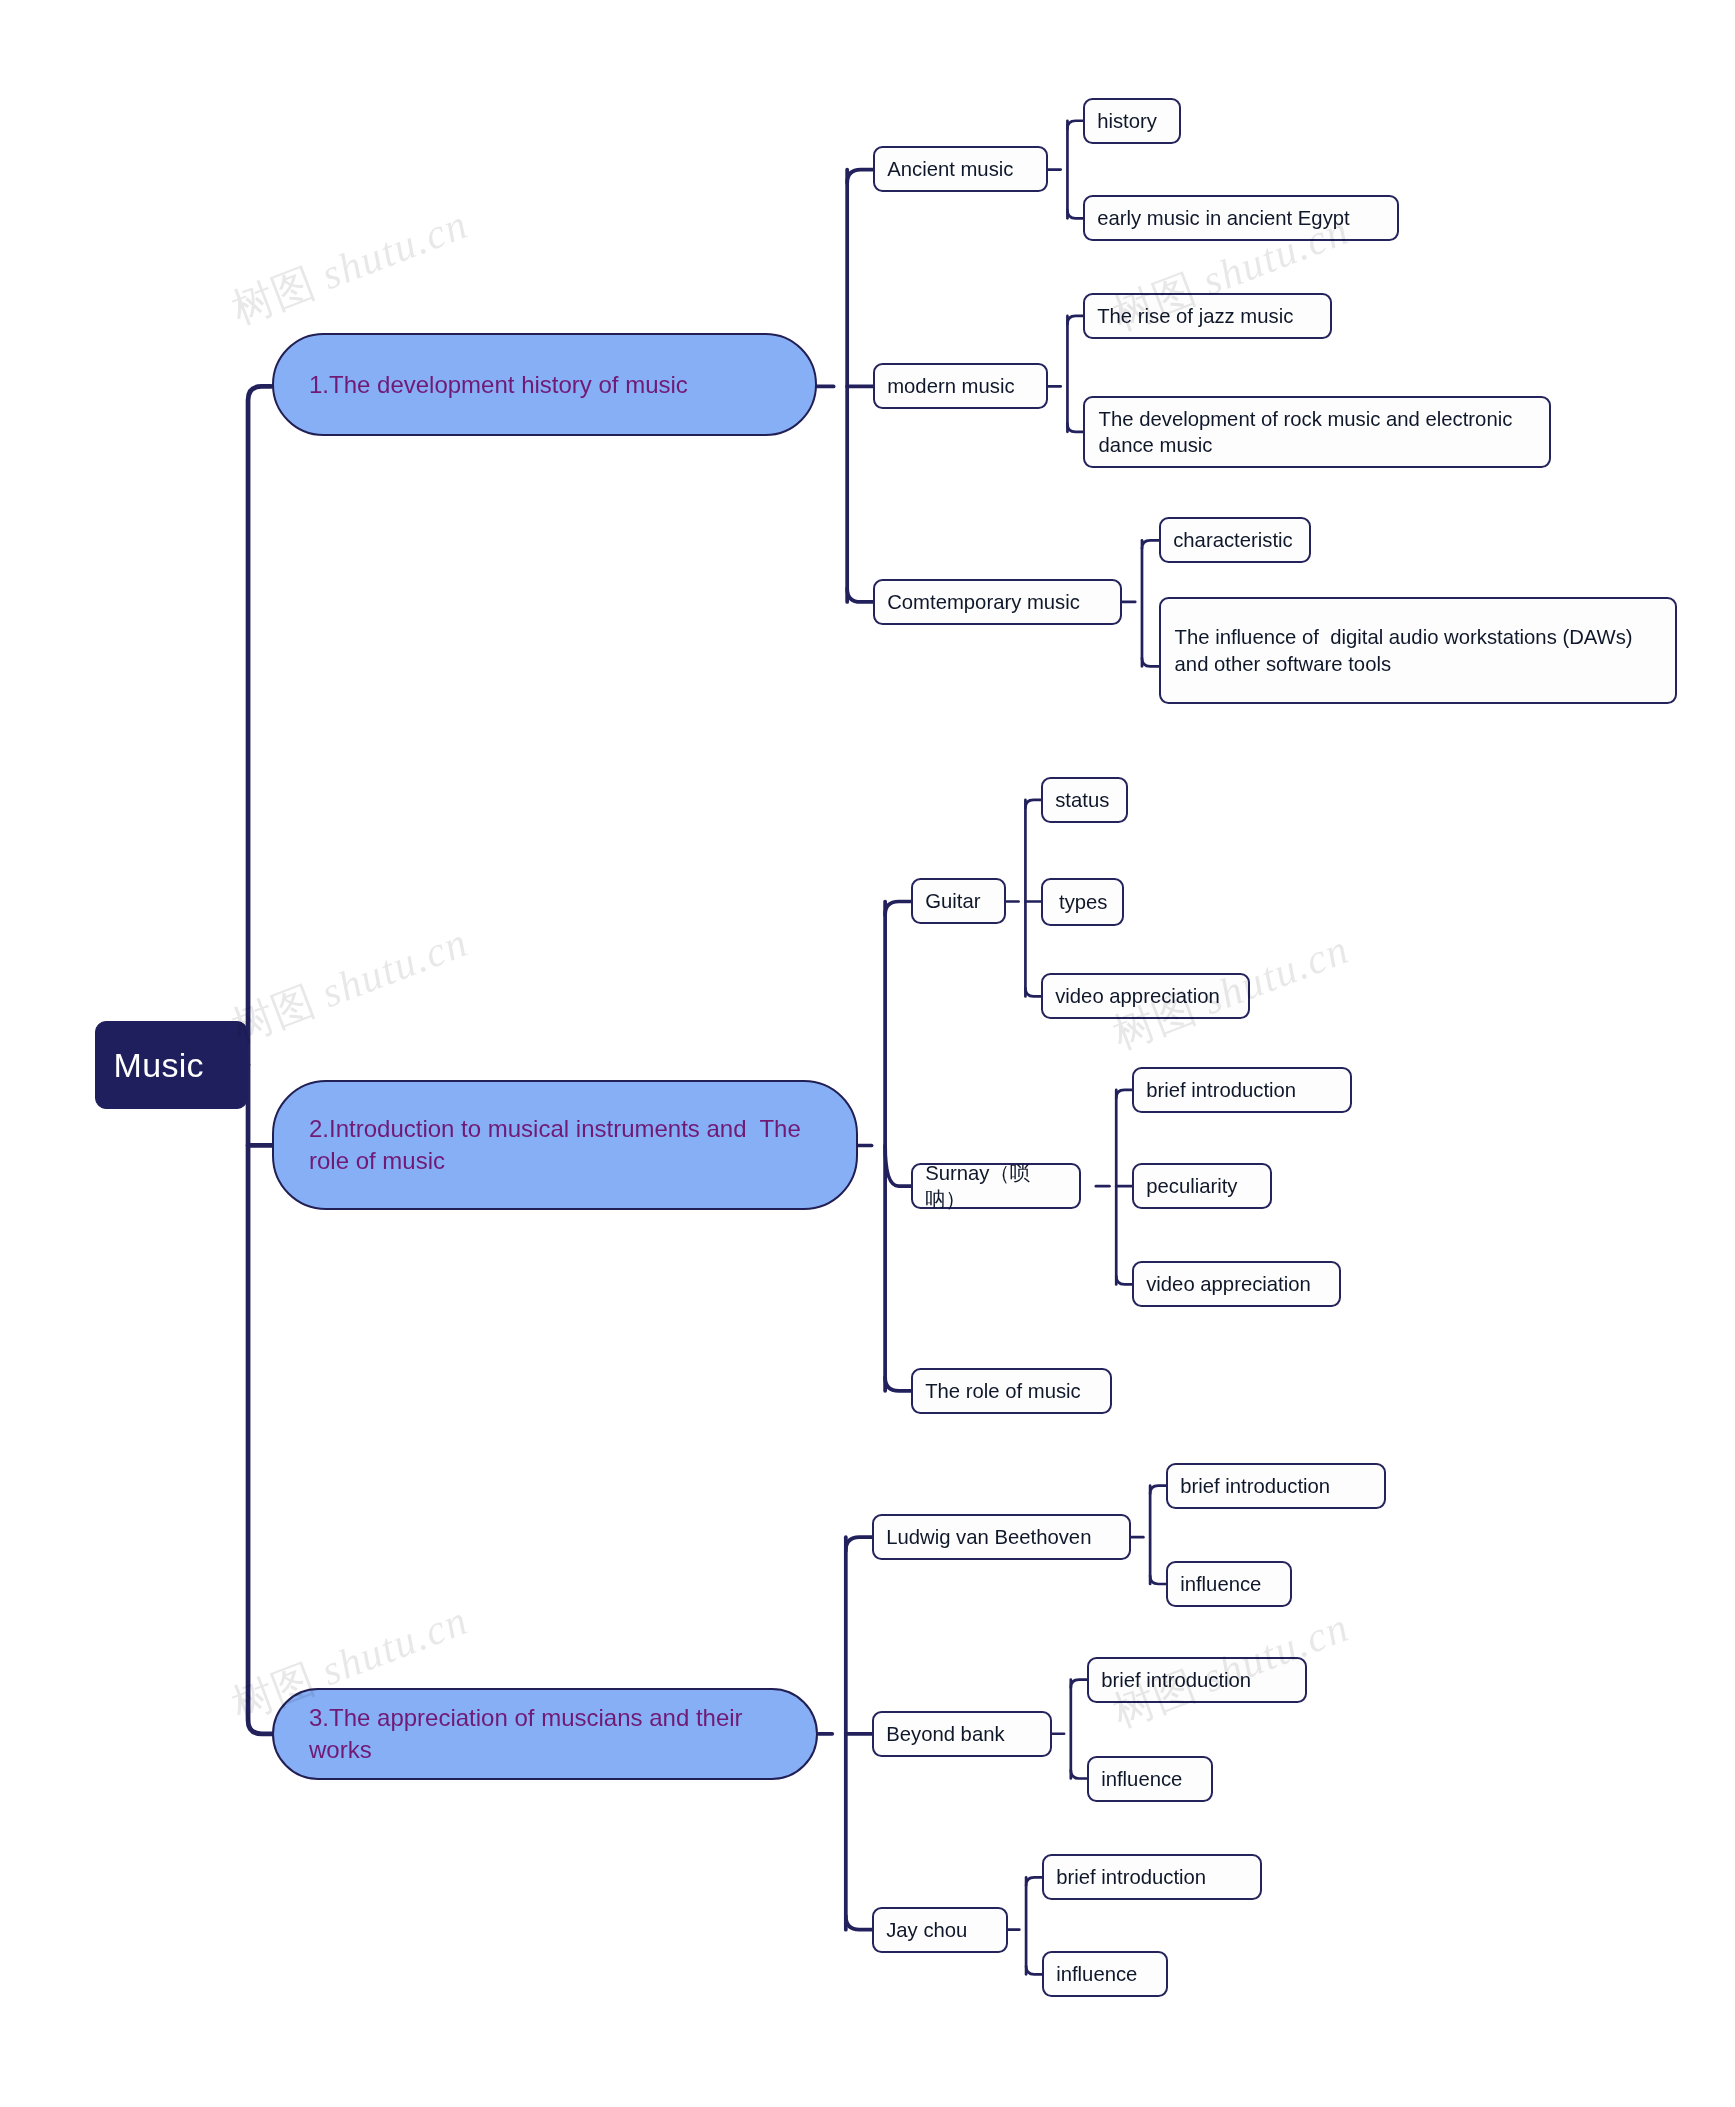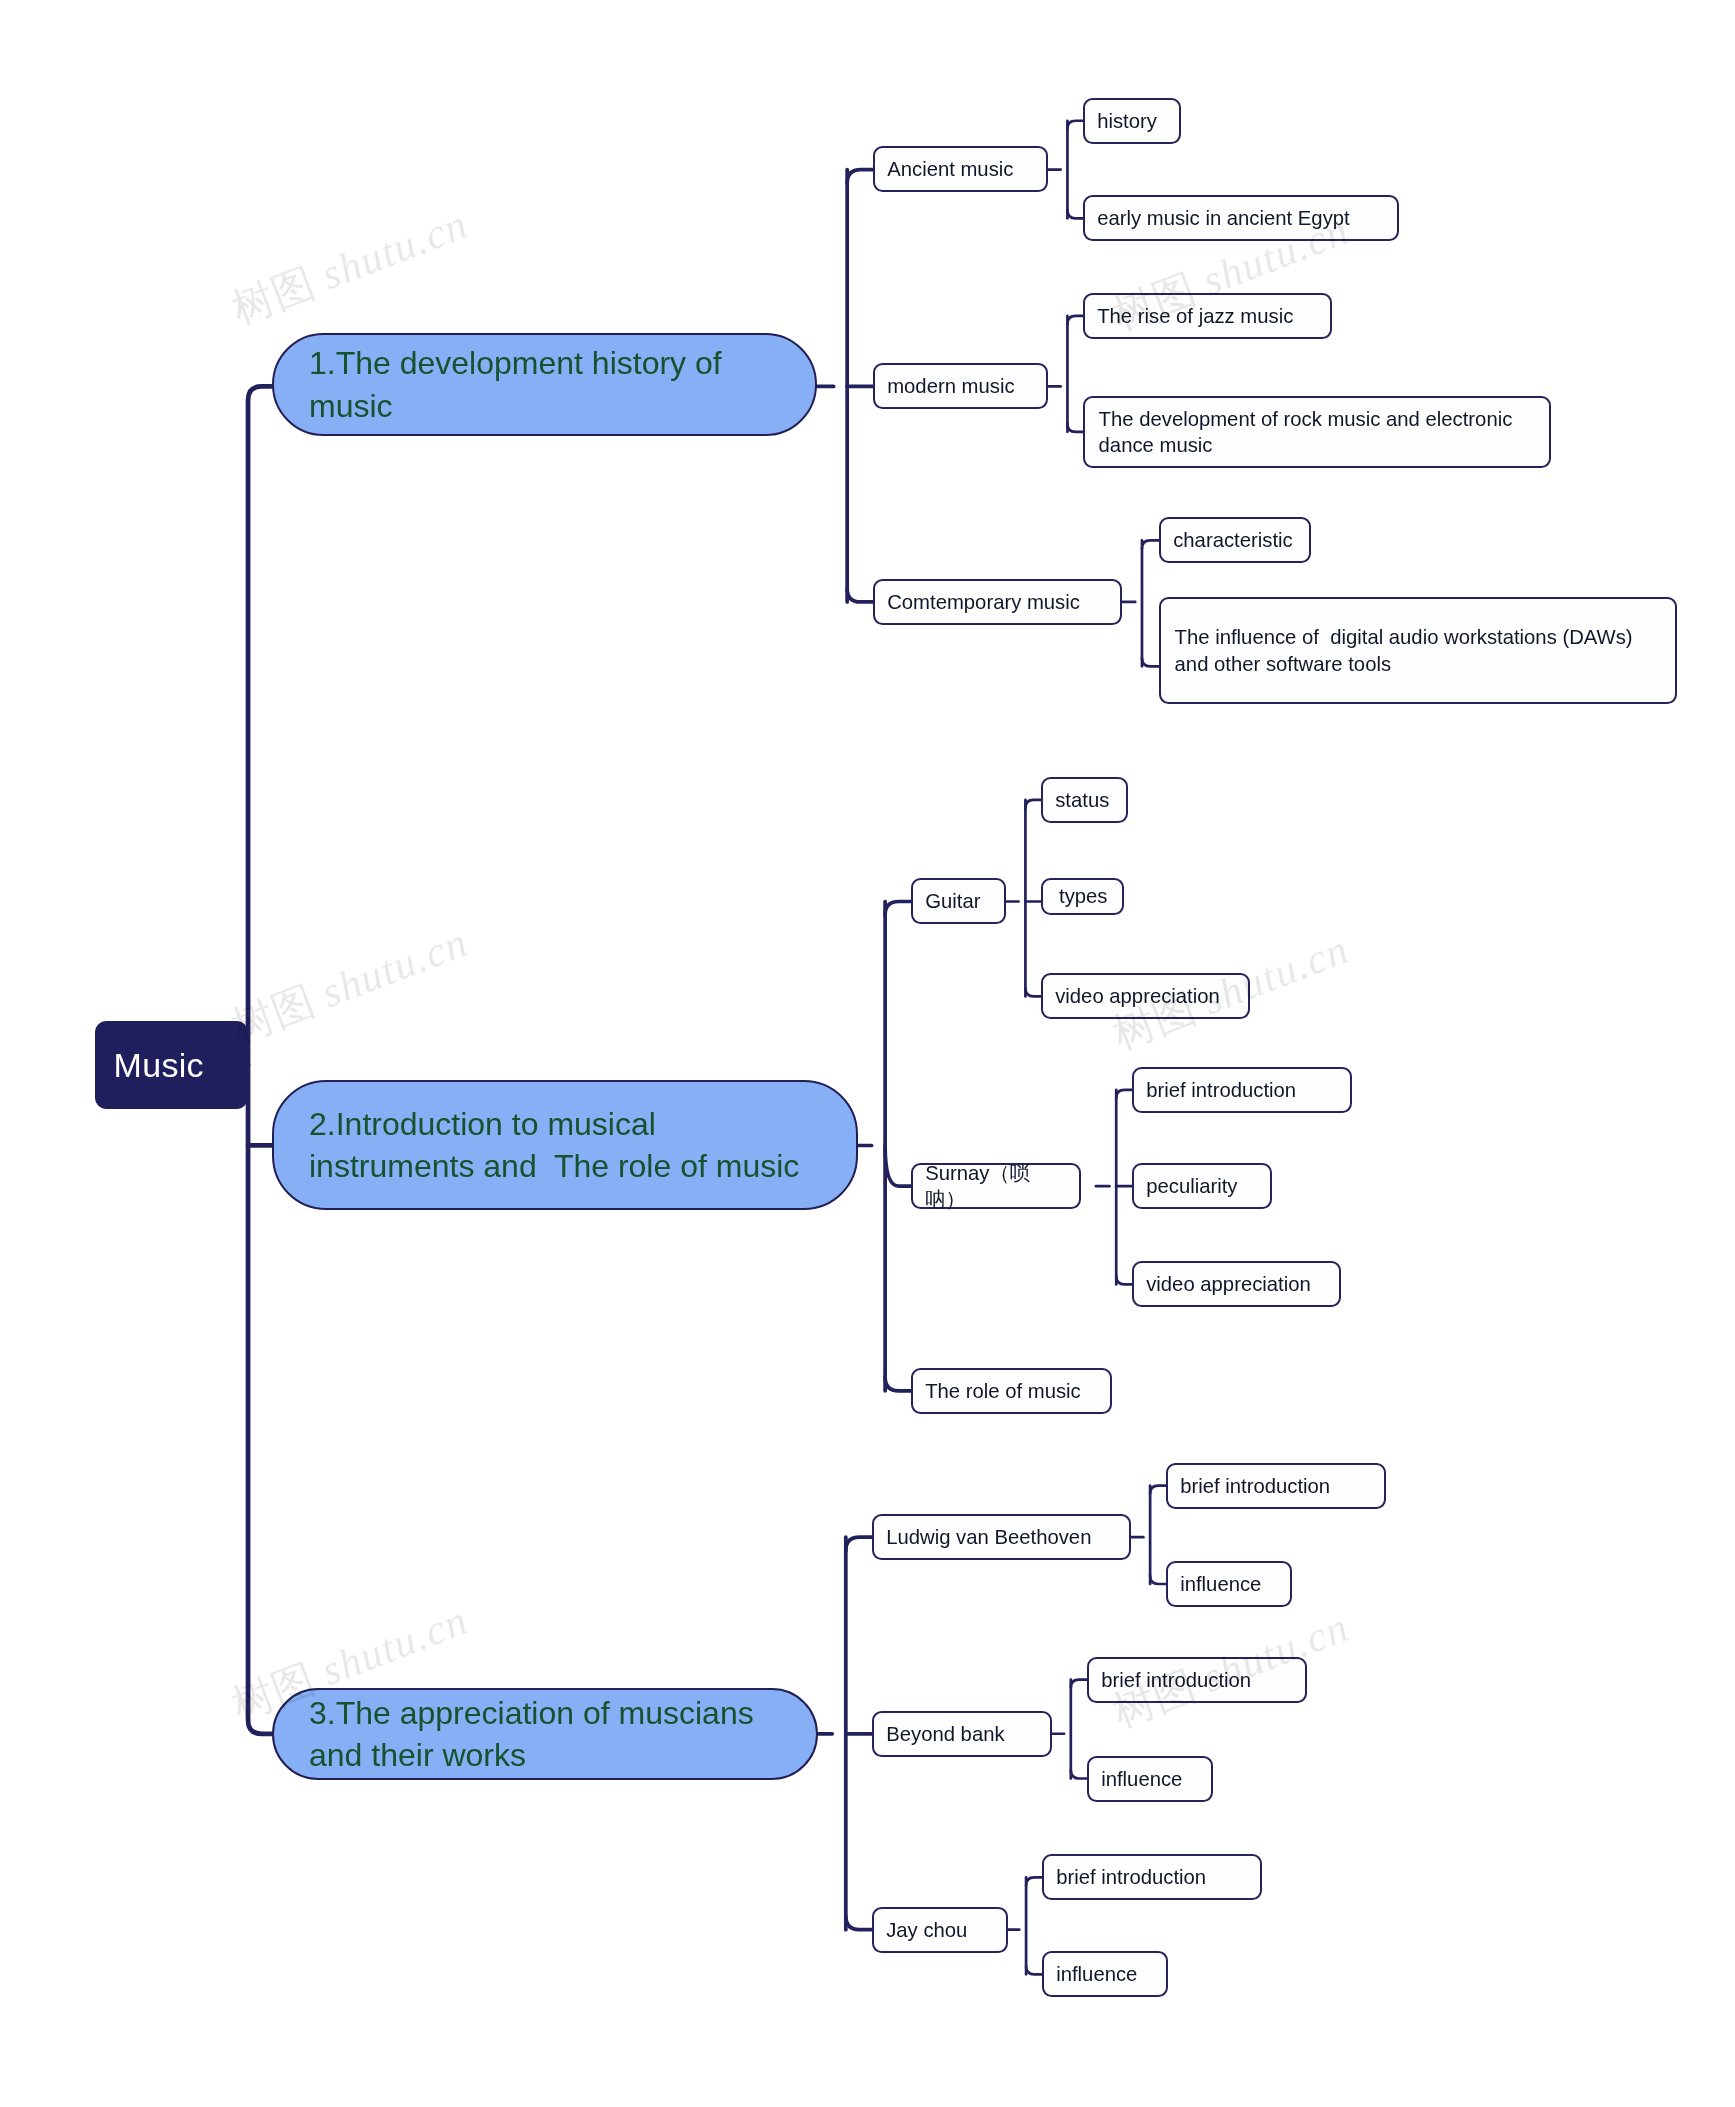--- a/index.html
+++ b/index.html
@@ -75,22 +75,22 @@
     padding:0 17.6px;
     letter-spacing:0.3px;
     justify-content:center;
   }
 
   
   .n-branch{
     background:#87aff6;
     border:2.7px solid #221f54;
     border-radius:54px;
-    color:#14532d;
-    font-size:32px;
+    color:#701a75;
+    font-size:24px;
     line-height:1.32;
     padding:6.8px 30px 6.8px 35px;
   }
 
   
   .n-box{
     background:#fdfdfd;
     border:2px solid #24235c;
     border-radius:9.5px;
     color:#0f172a;
@@ -236,21 +236,21 @@
   <div class="node n-box" style="left:911px; top:1163px; width:170px; height:46px;">
     <span class="txt">Surnay（唢呐）</span>
   </div>
   <div class="node n-box" style="left:911px; top:1368px; width:201px; height:46px;">
     <span class="txt">The role of music</span>
   </div>
 
   <div class="node n-box" style="left:1041px; top:777px; width:87px; height:46px;">
     <span class="txt">status</span>
   </div>
-  <div class="node n-box" style="left:1041px; top:878px; width:83px; height:37px;padding-left:16px;">
+  <div class="node n-box" style="left:1041px; top:878px; width:83px; height:48px;padding-left:16px;">
     <span class="txt">types</span>
   </div>
   <div class="node n-box" style="left:1041px; top:973px; width:209px; height:46px;">
     <span class="txt">video appreciation</span>
   </div>
 
   <div class="node n-box" style="left:1132px; top:1067px; width:220px; height:46px;">
     <span class="txt">brief introduction</span>
   </div>
   <div class="node n-box" style="left:1132px; top:1163px; width:140px; height:46px;">

